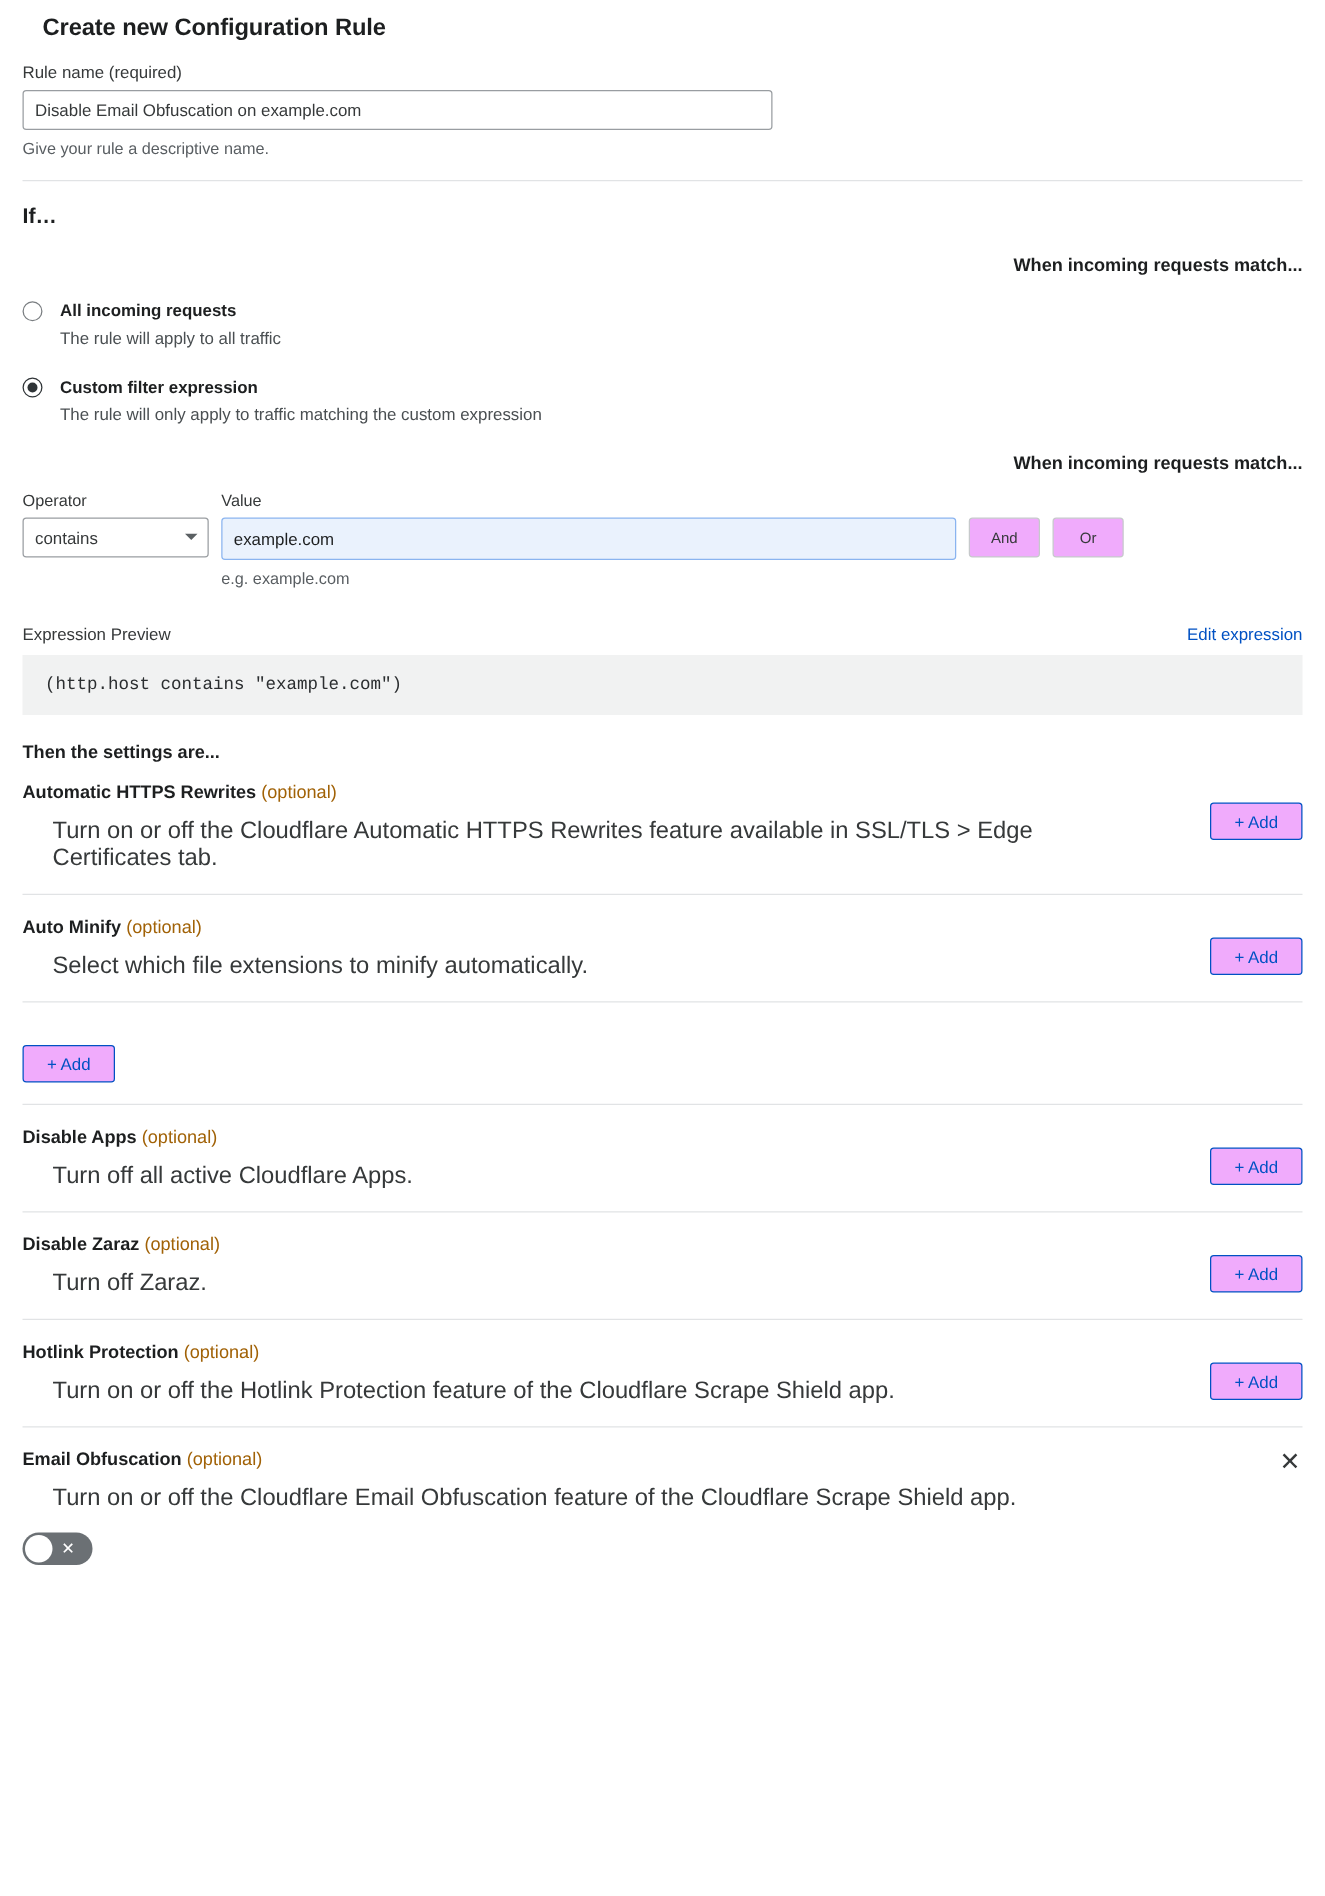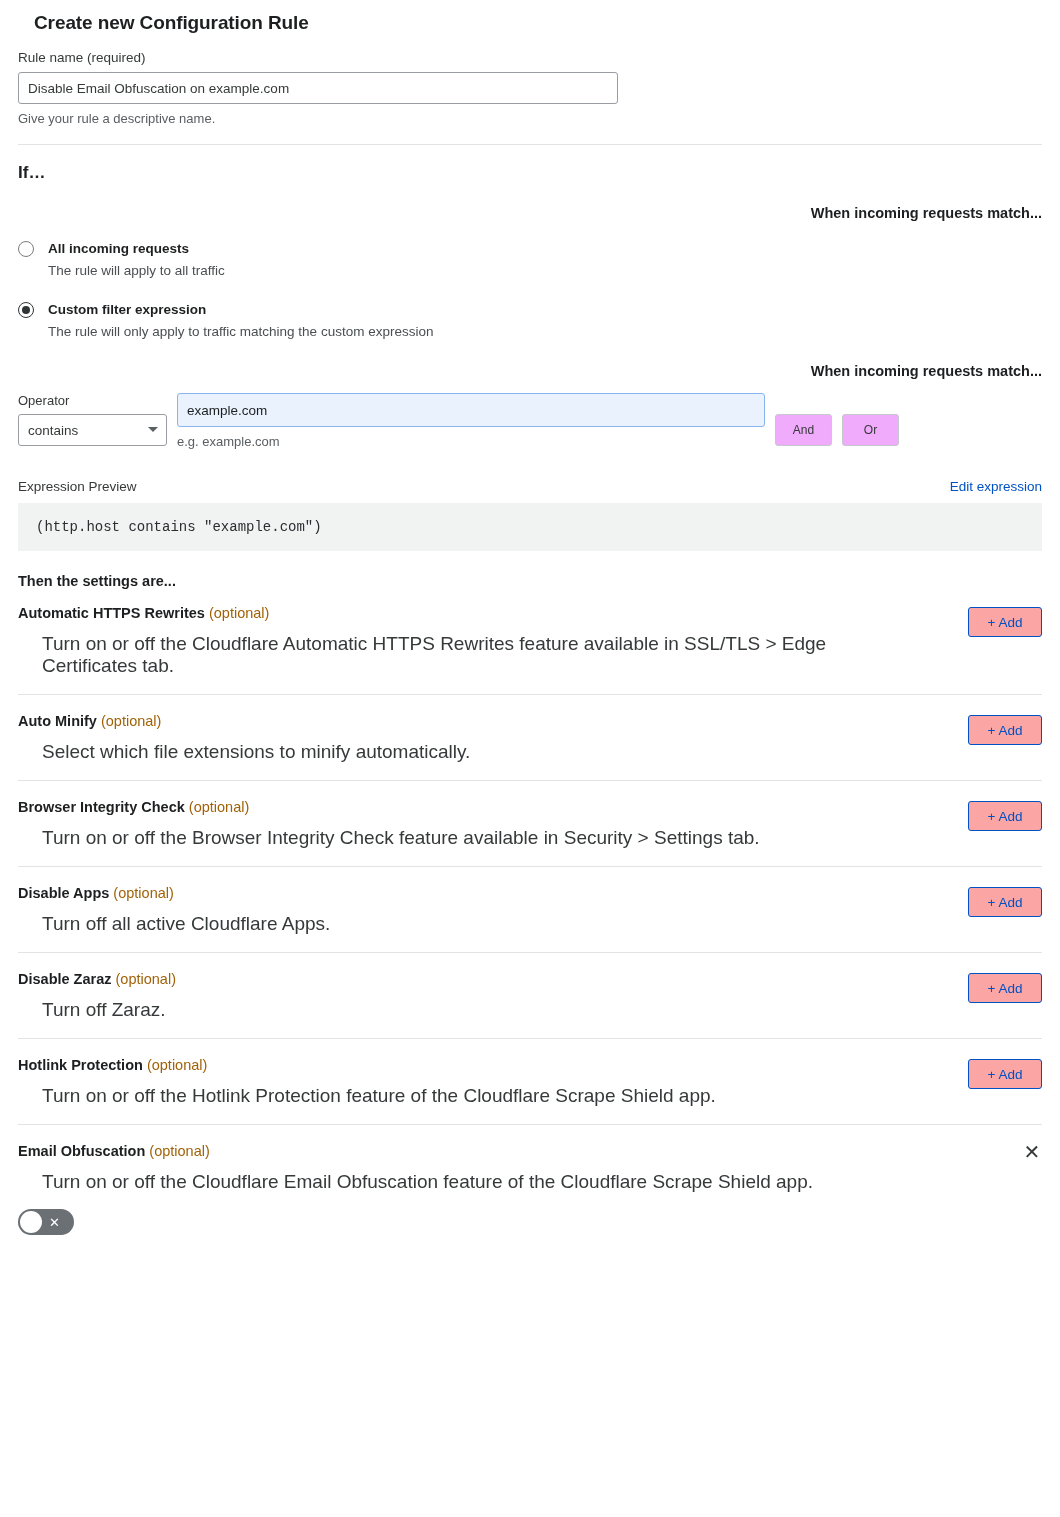--- a/index.html
+++ b/index.html
@@ -228,27 +228,27 @@
     color: #36393a;
     margin-top: 12px;
     margin-left: 24px;
   }
   .add-btn {
     min-width: 74px;
     height: 30px;
     border: 1px solid #0051c3;
     border-radius: 3px;
     color: #0051c3;
-    background: #fca5a5;
+    background: #f0abfc;
     font-size: 13.5px;
     display: flex;
     align-items: center;
     justify-content: center;
     cursor: pointer;
-    margin-top: 2px;
+    margin-top: 16px;
     flex: 0 0 auto;
   }
   .close-x {
     width: 20px;
     height: 20px;
     color: #36393a;
     font-size: 20px;
     line-height: 18px;
     text-align: center;
     cursor: pointer;
@@ -327,20 +327,21 @@
       <div class="col-label">Operator</div>
       <div class="select-wrap">
         <div class="select-box">
           <span>contains</span>
         </div>
         <span class="caret"></span>
       </div>
     </div>
 
     <div>
+      <div class="col-label">Value</div>
       <input class="value-input" value="example.com" style="">
       <div class="value-hint">e.g. example.com</div>
     </div>
 
     <div>
       <div class="col-label">&nbsp;</div>
       <div class="andor-btn">And</div>
     </div>
 
     <div>
@@ -377,27 +378,20 @@
         <div class="setting-name">
           <span>Auto Minify</span>
           <span class="setting-optional">(optional)</span>
         </div>
         <div class="setting-desc">Select which file extensions to minify automatically.</div>
       </div>
       <div class="add-btn">+ Add</div>
     </div>
 
     <div class="setting">
-      <div class="setting-texts">
-        <div class="setting-name">
-          <span>Browser Integrity Check</span>
-          <span class="setting-optional">(optional)</span>
-        </div>
-        <div class="setting-desc">Turn on or off the Browser Integrity Check feature available in Security &gt; Settings tab.</div>
-      </div>
       <div class="add-btn">+ Add</div>
     </div>
 
     <div class="setting">
       <div class="setting-texts">
         <div class="setting-name">
           <span>Disable Apps</span>
           <span class="setting-optional">(optional)</span>
         </div>
         <div class="setting-desc">Turn off all active Cloudflare Apps.</div>

